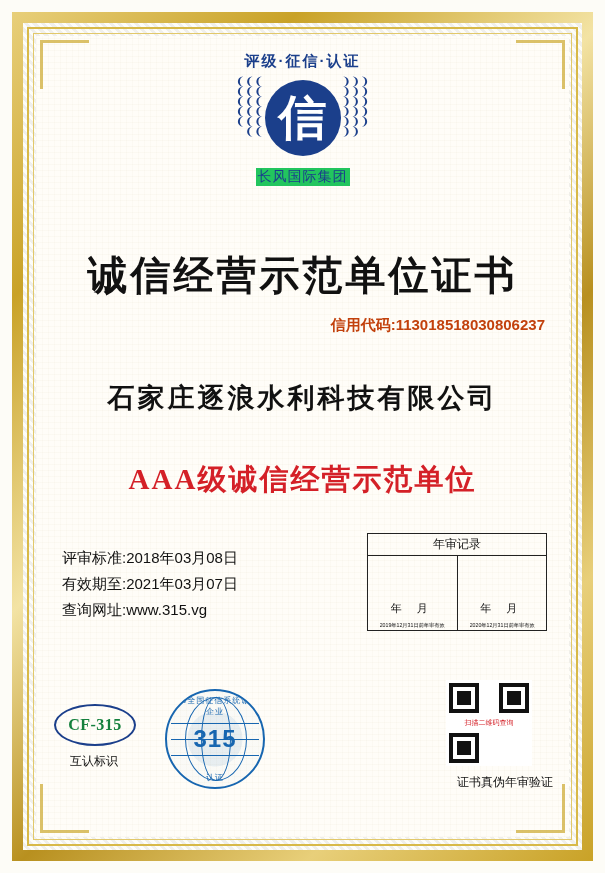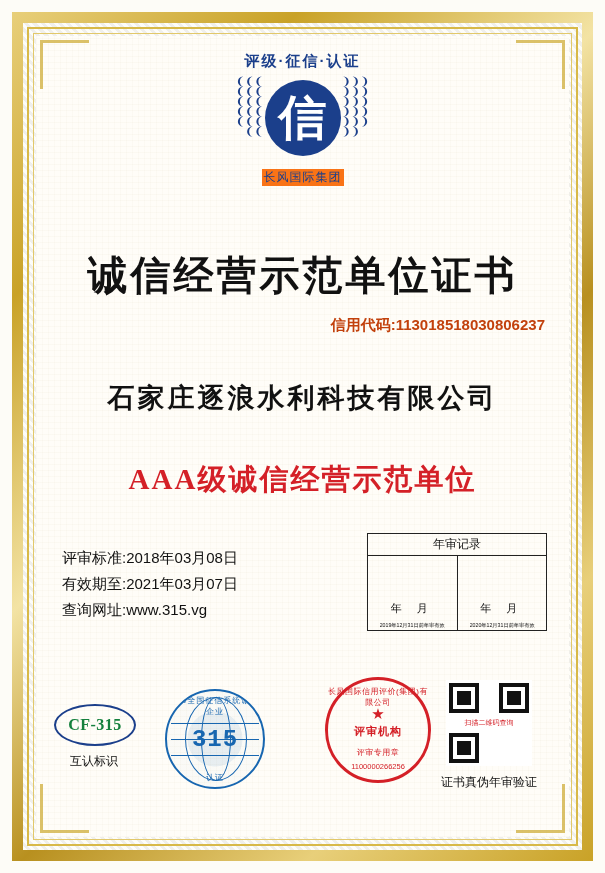--- a/index.html
+++ b/index.html
@@ -123,23 +123,23 @@
     font-size: 48px;
     font-weight: bold;
     line-height: 1;
     font-family: "Liberation Serif", serif;
   }
   .emblem-ribbon {
     position: absolute;
     left: 50%;
     transform: translateX(-50%);
     bottom: 6px;
-    font-size: 12px;
+    font-size: 14px;
     color: #1b3f8b;
-    background: #f97316;
+    background: #22c55e;
     padding: 0 2px;
     white-space: nowrap;
     letter-spacing: 1px;
   }
   .wreath-left, .wreath-right {
     position: absolute;
     top: 24px;
     width: 44px;
     height: 86px;
     color: #1b3f8b;
@@ -328,21 +328,21 @@
   .globe-circle .equator3 {
     top: 67%;
   }
   .globe-center {
     position: absolute;
     left: 50%; top: 50%;
     transform: translate(-50%,-50%);
     font-size: 24px;
     font-weight: bold;
     color: #1766b0;
-    font-family: Liberation Mono, monospace;
+    font-family: Liberation Sans, sans-serif;
     letter-spacing: 1px;
     text-align: center;
   }
   .globe-ring-text {
     position: absolute;
     left: 0; right: 0; top: 4px;
     font-size: 8px;
     color: #1766b0;
     letter-spacing: 1px;
   }
@@ -443,20 +443,21 @@
     font-size: 7px;
     color: #d42027;
     background: rgba(255,255,255,0.85);
     padding: 1px 2px;
     white-space: nowrap;
   }
   .qr-caption {
     margin-top: 8px;
     font-size: 12px;
     color: #111111;
+    text-align: right;
   }
 </style>
 </head>
 <body>
 
 <div id="certificate">
   <div class="border-outer"></div>
   <div class="border-inner"></div>
   <div class="border-inner2"></div>
   <div class="paper"></div>
@@ -521,29 +522,20 @@
         <div class="meridian meridian2"></div>
         <div class="equator"></div>
         <div class="equator equator2"></div>
         <div class="equator equator3"></div>
         <div class="globe-ring-text">315全国征信系统诚信企业</div>
         <div class="globe-center">315</div>
         <div class="globe-ring-text bottom">认证</div>
       </div>
     </div>
 
-    <div class="seal-red">
-      <div class="red-circle">
-        <div class="red-arc-top">长风国际信用评价(集团)有限公司</div>
-        <div class="red-star">★</div>
-        <div class="red-mid">评审机构</div>
-        <div class="red-arc-bottom">评审专用章</div>
-        <div class="red-bottom-num">1100000266256</div>
-      </div>
-    </div>
 
     <div class="qr-block">
       <div class="qr">
         <div class="finder tl"></div>
         <div class="finder tr"></div>
         <div class="finder bl"></div>
         <div class="qr-overlay">扫描二维码查询</div>
       </div>
       <div class="qr-caption">证书真伪年审验证</div>
     </div>

